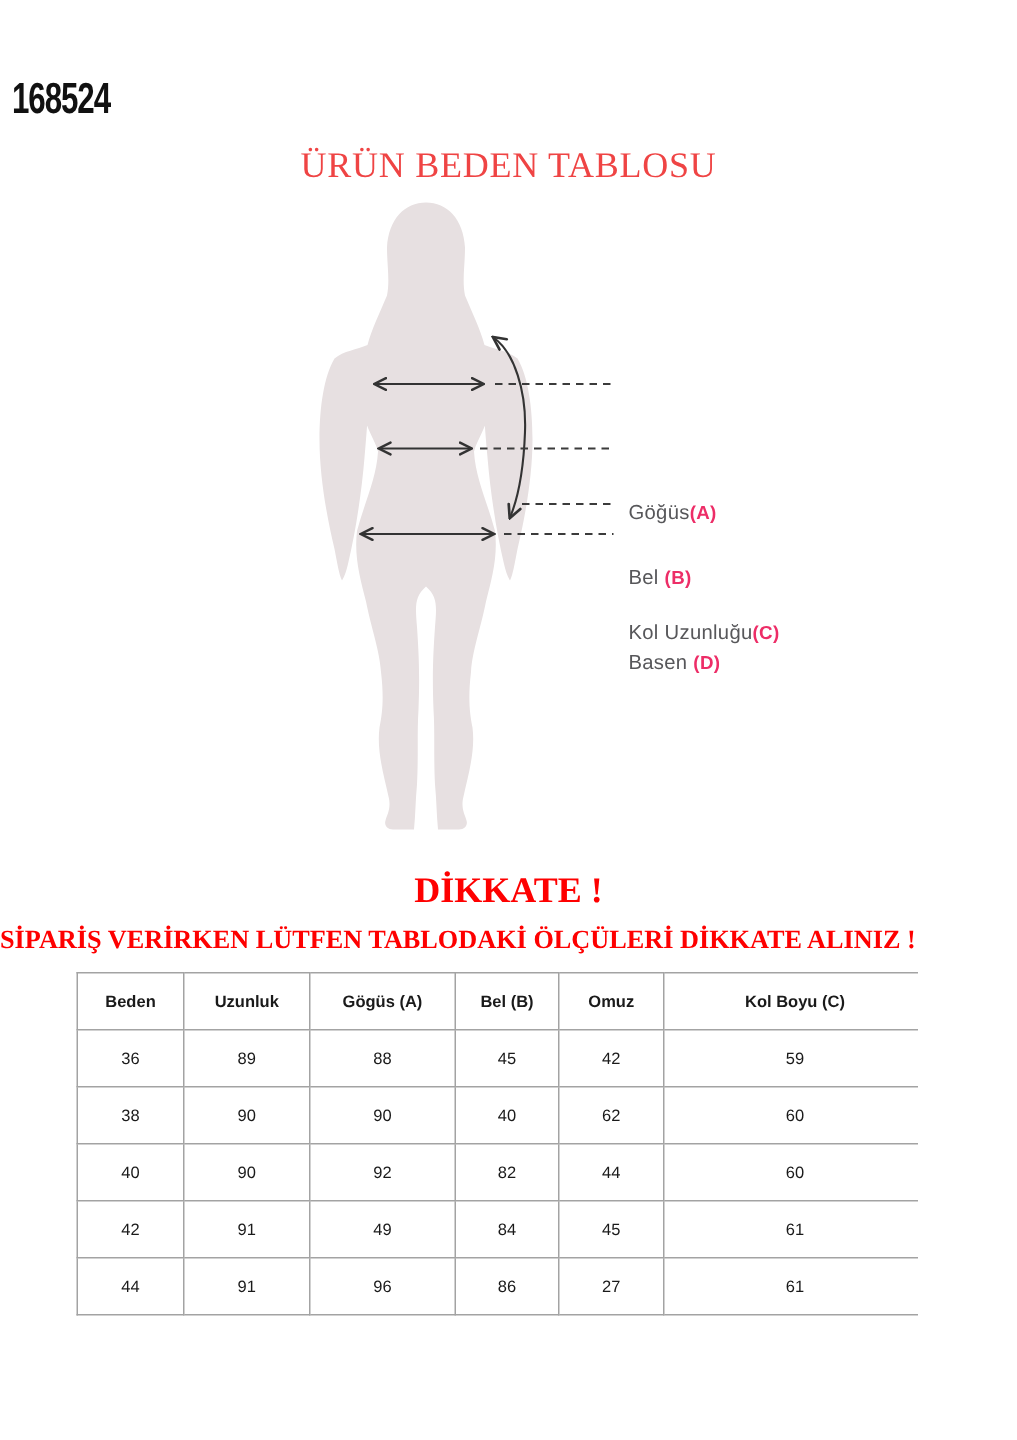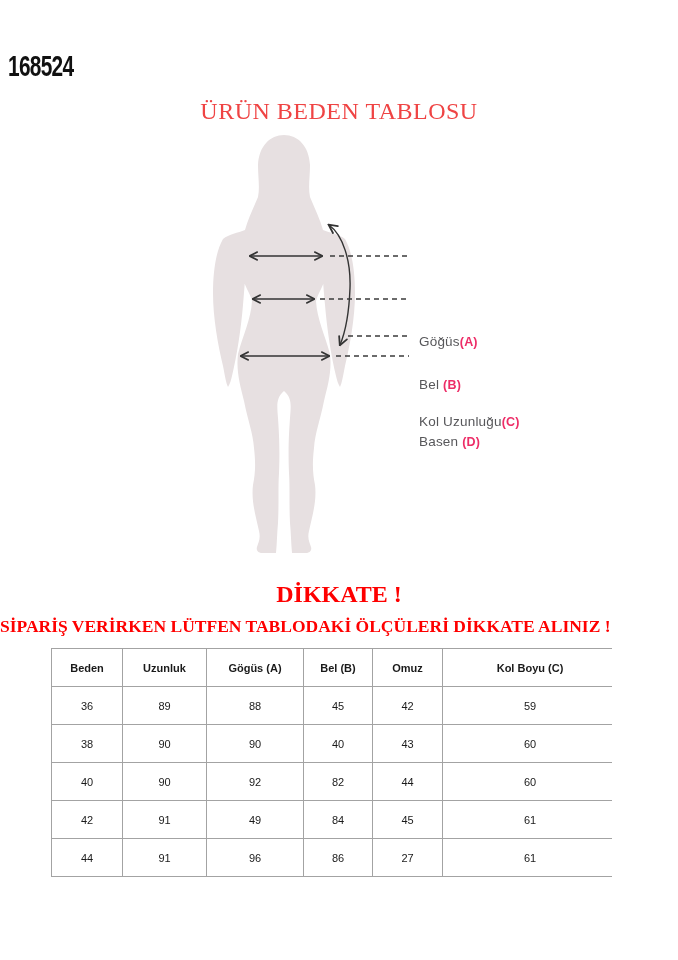--- a/index.html
+++ b/index.html
@@ -179,21 +179,21 @@
         <td>88</td>
         <td>45</td>
         <td>42</td>
         <td>59</td>
       </tr>
       <tr>
         <td>38</td>
         <td>90</td>
         <td>90</td>
         <td>40</td>
-        <td>43</td>
+        <td>62</td>
         <td>60</td>
       </tr>
       <tr>
         <td>40</td>
         <td>90</td>
         <td>92</td>
         <td>82</td>
         <td>44</td>
         <td>60</td>
       </tr>

